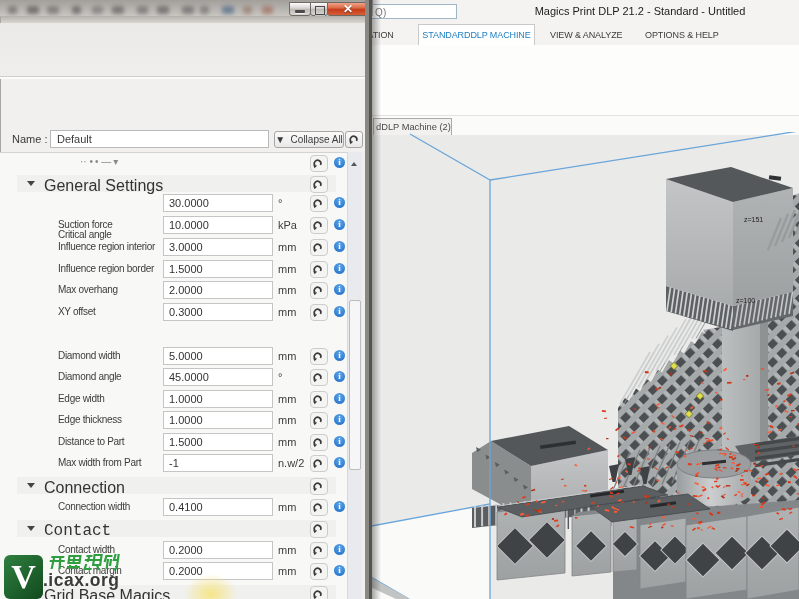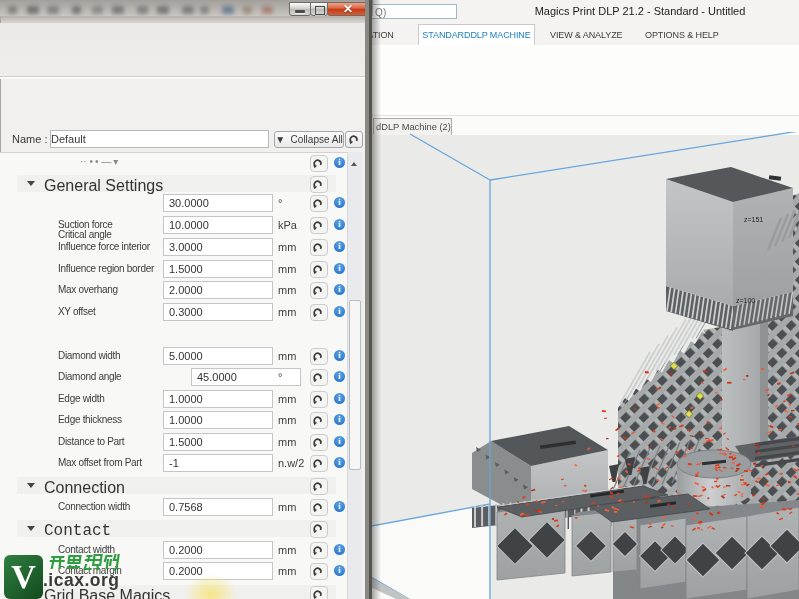--- a/index.html
+++ b/index.html
@@ -31,21 +31,21 @@
   #dlgborder2{left:369px;top:0;width:3px;height:599px;background:#55534f;}
   #dlgshadow{left:372px;top:0;width:9px;height:599px;background:linear-gradient(90deg,rgba(60,60,60,.45),rgba(60,60,60,0));}
   
   .winbtn{position:absolute;top:2px;height:14px;border:1px solid #6d6a66;box-sizing:border-box;}
   #btnmin{left:289px;width:22px;background:linear-gradient(#fdfdfd,#d4d2cf 45%,#bbb8b4 50%,#d9d7d4);border-radius:0 0 3px 3px;}
   #btnmax{left:310px;width:18px;background:linear-gradient(#fdfdfd,#d4d2cf 45%,#bbb8b4 50%,#d9d7d4);border-radius:0 0 3px 3px;}
   #btncls{left:327px;width:42px;background:linear-gradient(#f0a287,#dd6b47 40%,#c33c1c 55%,#d95f35);border-radius:0 0 3px 3px;}
   
   #namelbl{left:12px;top:133px;font-size:11px;color:#3a3a3a;}
   #nameinput{left:50px;top:130px;width:219px;height:18px;background:#fff;border:1px solid #b9b9b9;box-sizing:border-box;
-     font-size:11px;color:#3a3a3a;line-height:16px;padding-left:0;}
+     font-size:11px;color:#3a3a3a;line-height:16px;padding-left:6px;}
   #collapsebtn{left:274px;top:131px;width:70px;height:17px;border:1px solid #a6a6a6;border-radius:3px;box-sizing:border-box;
      background:linear-gradient(#fafafa,#e9e9e9);font-size:10px;color:#3a3a3a;line-height:15px;text-align:center;white-space:nowrap;}
   #resettop{left:345px;top:131px;width:18px;height:17px;border:1px solid #a6a6a6;border-radius:3px;box-sizing:border-box;
      background:linear-gradient(#fafafa,#e9e9e9);}
   
   #settings{left:0px;top:152px;width:347px;height:447px;background:#f8f8f7;border-top:1px solid #d4d3d1;overflow:hidden;}
   .hdr{position:absolute;left:17px;width:319px;height:17px;background:#f0f0ef;}
   .hdr .tri{position:absolute;left:10px;top:6px;width:0;height:0;border-left:4px solid transparent;border-right:4px solid transparent;border-top:5px solid #444;}
   .hdr .htxt{position:absolute;left:27px;top:2px;font-size:16px;color:#333;}
   .flbl{position:absolute;left:58px;font-size:10px;letter-spacing:-0.3px;color:#3c3c3c;white-space:nowrap;}
@@ -603,21 +603,21 @@
         </svg></span>
     <span class="info" style="top:44px;">i</span>
     <div class="flbl" style="top:66px;">Suction force</div>
     <div class="fin" style="top:63px;">10.0000</div>
     <div class="unit" style="top:66px;">kPa</div>
     <span class="rbtn" style="top:64px;"><svg width="14" height="13" viewBox="0 0 14 13">
           <path d="M4.2 8.8 A3.3 3.3 0 1 1 9.5 8.0" fill="none" stroke="#3a3a3a" stroke-width="1.6"></path>
           <path d="M2.2 8.2 L6.2 8.6 L3.6 11.2 Z" fill="#3a3a3a"></path>
         </svg></span>
     <span class="info" style="top:66px;">i</span>
-    <div class="flbl" style="top:88px;">Influence force interior</div>
+    <div class="flbl" style="top:88px;">Influence region interior</div>
     <div class="fin" style="top:85px;">3.0000</div>
     <div class="unit" style="top:88px;">mm</div>
     <span class="rbtn" style="top:86px;"><svg width="14" height="13" viewBox="0 0 14 13">
           <path d="M4.2 8.8 A3.3 3.3 0 1 1 9.5 8.0" fill="none" stroke="#3a3a3a" stroke-width="1.6"></path>
           <path d="M2.2 8.2 L6.2 8.6 L3.6 11.2 Z" fill="#3a3a3a"></path>
         </svg></span>
     <span class="info" style="top:88px;">i</span>
     <div class="flbl" style="top:109.5px;">Influence region border</div>
     <div class="fin" style="top:106.5px;">1.5000</div>
     <div class="unit" style="top:109.5px;">mm</div>
@@ -644,21 +644,21 @@
     <span class="info" style="top:152.5px;">i</span>
     <div class="flbl" style="top:197px;">Diamond width</div>
     <div class="fin" style="top:194px;">5.0000</div>
     <div class="unit" style="top:197px;">mm</div>
     <span class="rbtn" style="top:195px;"><svg width="14" height="13" viewBox="0 0 14 13">
           <path d="M4.2 8.8 A3.3 3.3 0 1 1 9.5 8.0" fill="none" stroke="#3a3a3a" stroke-width="1.6"></path>
           <path d="M2.2 8.2 L6.2 8.6 L3.6 11.2 Z" fill="#3a3a3a"></path>
         </svg></span>
     <span class="info" style="top:197px;">i</span>
     <div class="flbl" style="top:218px;">Diamond angle</div>
-    <div class="fin" style="top:215px;margin-left:28px;">45.0000</div>
+    <div class="fin" style="top:215px;">45.0000</div>
     <div class="unit" style="top:218px;">°</div>
     <span class="rbtn" style="top:216px;"><svg width="14" height="13" viewBox="0 0 14 13">
           <path d="M4.2 8.8 A3.3 3.3 0 1 1 9.5 8.0" fill="none" stroke="#3a3a3a" stroke-width="1.6"></path>
           <path d="M2.2 8.2 L6.2 8.6 L3.6 11.2 Z" fill="#3a3a3a"></path>
         </svg></span>
     <span class="info" style="top:218px;">i</span>
     <div class="flbl" style="top:239.5px;">Edge width</div>
     <div class="fin" style="top:236.5px;">1.0000</div>
     <div class="unit" style="top:239.5px;">mm</div>
     <span class="rbtn" style="top:237.5px;"><svg width="14" height="13" viewBox="0 0 14 13">
@@ -675,38 +675,38 @@
         </svg></span>
     <span class="info" style="top:261px;">i</span>
     <div class="flbl" style="top:282.5px;">Distance to Part</div>
     <div class="fin" style="top:279.5px;">1.5000</div>
     <div class="unit" style="top:282.5px;">mm</div>
     <span class="rbtn" style="top:280.5px;"><svg width="14" height="13" viewBox="0 0 14 13">
           <path d="M4.2 8.8 A3.3 3.3 0 1 1 9.5 8.0" fill="none" stroke="#3a3a3a" stroke-width="1.6"></path>
           <path d="M2.2 8.2 L6.2 8.6 L3.6 11.2 Z" fill="#3a3a3a"></path>
         </svg></span>
     <span class="info" style="top:282.5px;">i</span>
-    <div class="flbl" style="top:304px;">Max offset from Part</div>
+    <div class="flbl" style="top:304px;">Max width from Part</div>
     <div class="fin" style="top:301px;">-1</div>
     <div class="unit" style="top:304px;">n.w/2</div>
     <span class="rbtn" style="top:302px;"><svg width="14" height="13" viewBox="0 0 14 13">
           <path d="M4.2 8.8 A3.3 3.3 0 1 1 9.5 8.0" fill="none" stroke="#3a3a3a" stroke-width="1.6"></path>
           <path d="M2.2 8.2 L6.2 8.6 L3.6 11.2 Z" fill="#3a3a3a"></path>
         </svg></span>
     <span class="info" style="top:304px;">i</span>
     <div class="hdr" style="top:324px;">
         <span class="tri"></span>
         <span class="htxt">Connection</span>
         <span class="rbtn" style="left:293px;top:1px;"><svg width="14" height="13" viewBox="0 0 14 13">
             <path d="M4.2 8.8 A3.3 3.3 0 1 1 9.5 8.0" fill="none" stroke="#3a3a3a" stroke-width="1.6"></path>
             <path d="M2.2 8.2 L6.2 8.6 L3.6 11.2 Z" fill="#3a3a3a"></path>
           </svg></span>
       </div>
     <div class="flbl" style="top:348px;">Connection width</div>
-    <div class="fin" style="top:345px;">0.7568</div>
+    <div class="fin" style="top:345px;">0.4100</div>
     <div class="unit" style="top:348px;">mm</div>
     <span class="rbtn" style="top:346px;"><svg width="14" height="13" viewBox="0 0 14 13">
           <path d="M4.2 8.8 A3.3 3.3 0 1 1 9.5 8.0" fill="none" stroke="#3a3a3a" stroke-width="1.6"></path>
           <path d="M2.2 8.2 L6.2 8.6 L3.6 11.2 Z" fill="#3a3a3a"></path>
         </svg></span>
     <span class="info" style="top:348px;">i</span>
     <div class="hdr" style="top:367px;font-family:Liberation Mono, monospace;">
         <span class="tri"></span>
         <span class="htxt">Contact</span>
         <span class="rbtn" style="left:293px;top:1px;"><svg width="14" height="13" viewBox="0 0 14 13">

